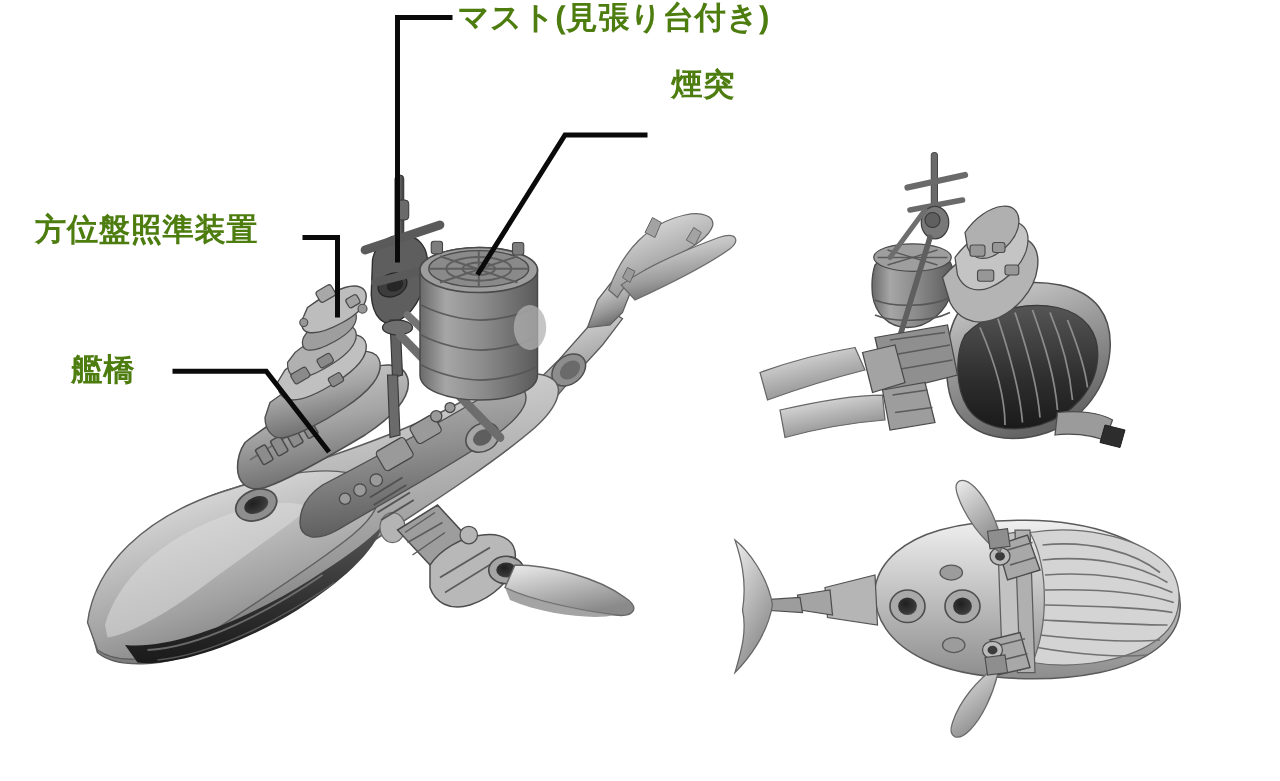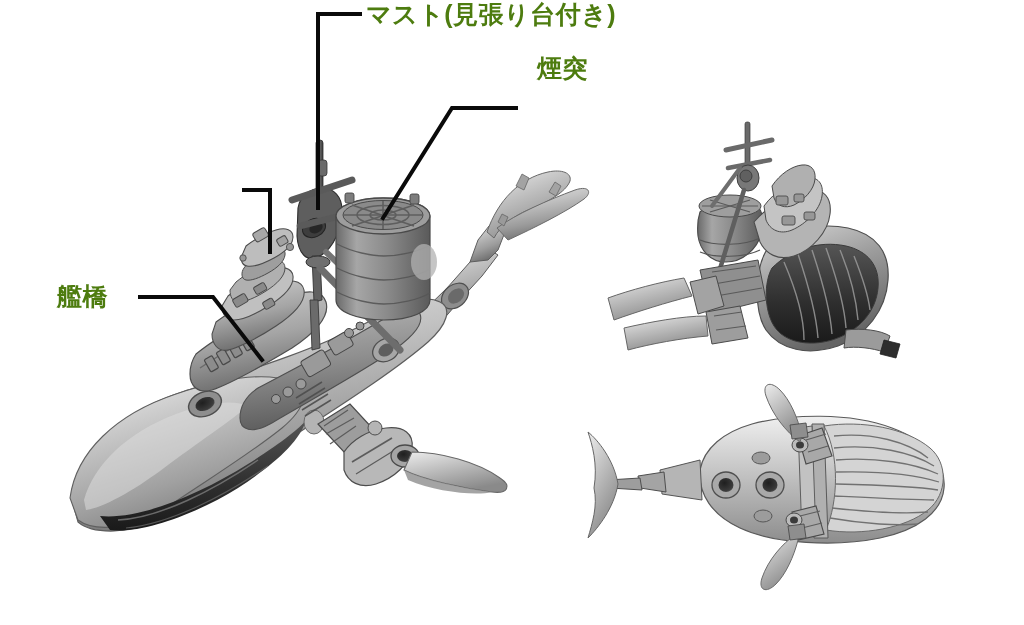--- a/index.html
+++ b/index.html
@@ -331,15 +331,16 @@
     <g fill="none" stroke="#0a0a0a" stroke-width="4" stroke-linecap="square" stroke-linejoin="miter">
       <path d="M318 208 L318 14 L360 14"></path>
       <path d="M383 218 L452 108 L516 108"></path>
       <path d="M270 252 L270 190 L244 190"></path>
       <path d="M262 360 L213 297 L140 297"></path>
     </g>
   </svg>
 
   <div class="callout-text" id="lbl-mast">マスト(見張り台付き)</div>
   <div class="callout-text" id="lbl-funnel">煙突</div>
+  <div class="callout-text" id="lbl-director">方位盤照準装置</div>
   <div class="callout-text" id="lbl-bridge">艦橋</div>
 
 </div>
 
 </body></html>

